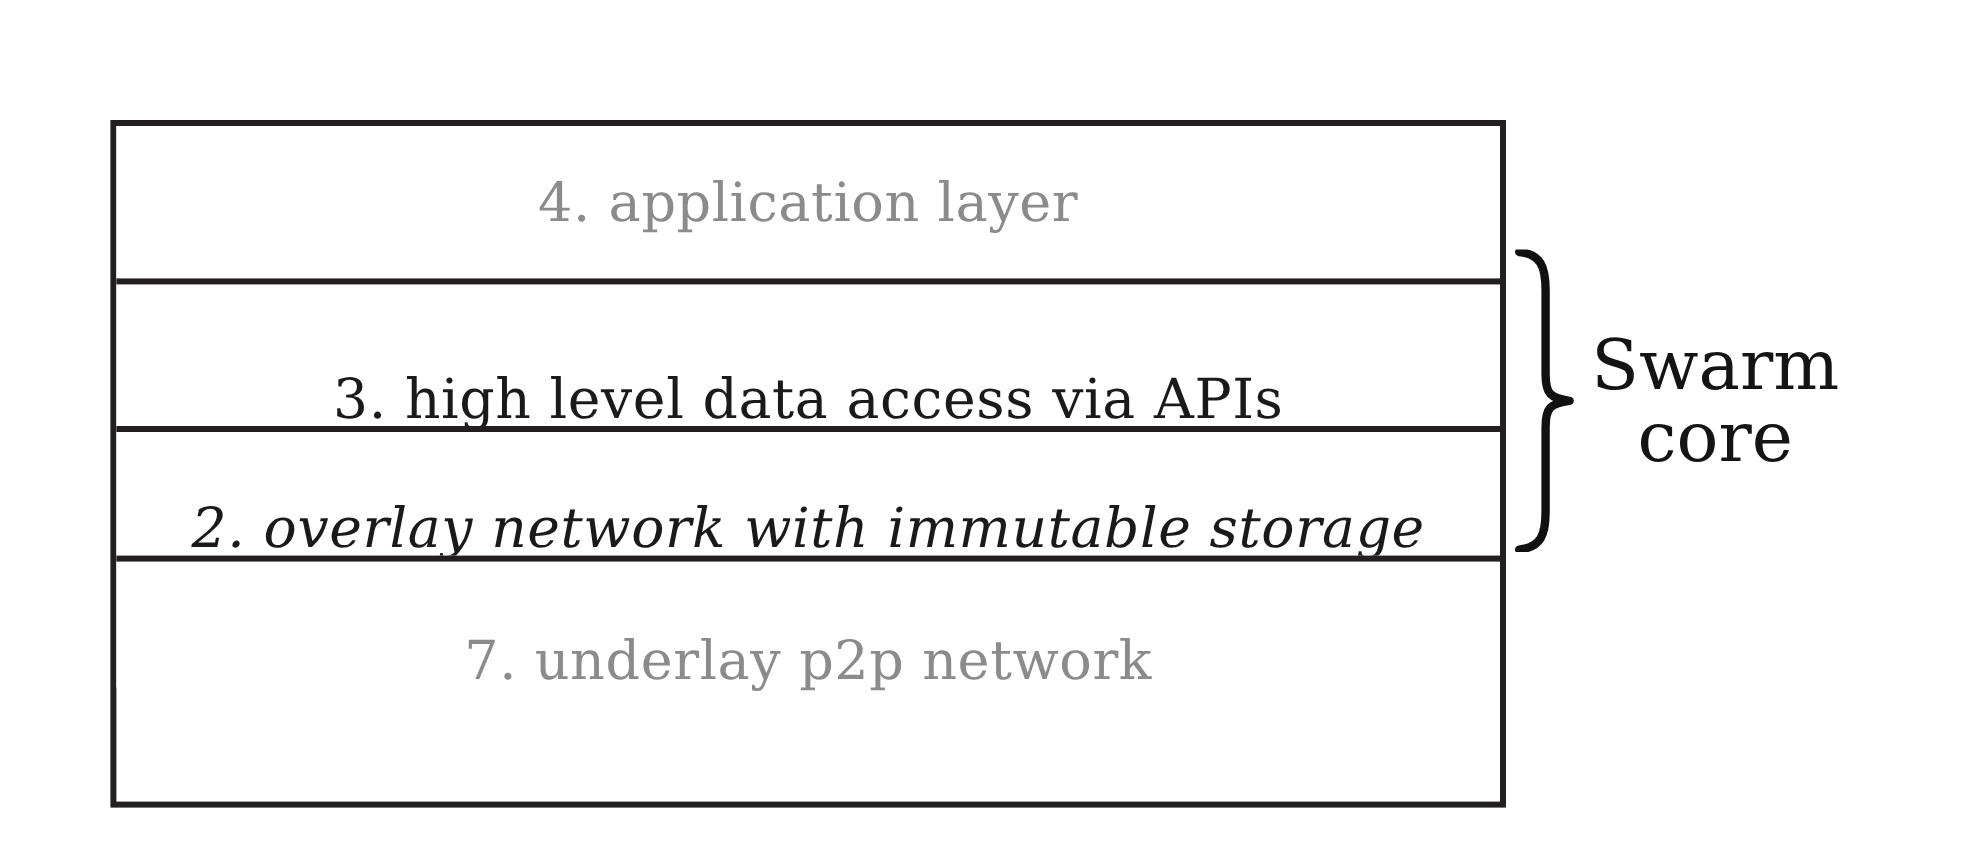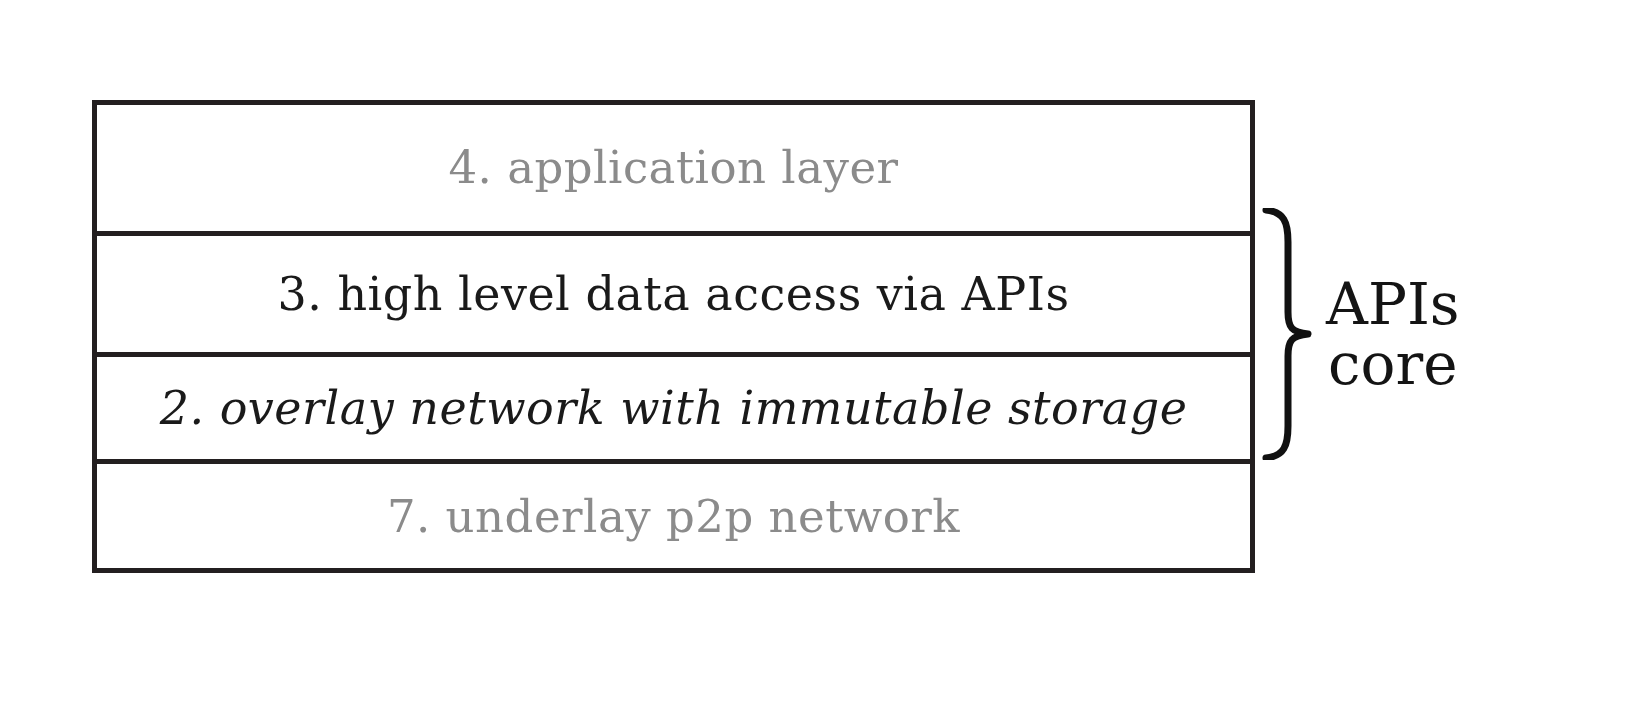--- a/index.html
+++ b/index.html
@@ -20,38 +20,39 @@
     height: 706px;
     background: #ffffff;
   }
 
   
   .stack {
     position: absolute;
     left: 92px;
     top: 100px;
     width: 1163px;
-    height: 473px;
+    height: 573px;
     box-sizing: border-box;
     border: 5px solid #231f20;
     background: #ffffff;
     display: flex;
     flex-direction: column;
   }
 
   .layer-row {
     box-sizing: border-box;
     display: flex;
     align-items: center;
     justify-content: center;
     position: relative;
     background: #ffffff;
   }
   .layer-row + .layer-row {
     border-top: 5px solid #231f20;
+    align-items: flex-end;
   }
 
   
   .row-4 { height: 127px; }
   .row-3 { height: 123px; }
   .row-2 { height: 108px; }
   .row-1 { height: 110px; }
 
   .layer-label {
     font-family: "DejaVu Serif", "Liberation Serif", serif;
@@ -125,19 +126,19 @@
       <path d="M 4 2
                C 22 4, 26 14, 26 34
                L 26 104
                C 26 120, 30 124, 46 126
                C 30 128, 26 132, 26 148
                L 26 218
                C 26 238, 22 248, 4 250" fill="none" stroke="#111111" stroke-width="7" stroke-linecap="round" stroke-linejoin="round"></path>
     </svg>
 
     <div class="annotation">
-      <span class="ann-line">APIs</span>
+      <span class="ann-line">Swarm</span>
       <span class="ann-line">core</span>
     </div>
 
   </div>
 
 </div>
 
 </body></html>

